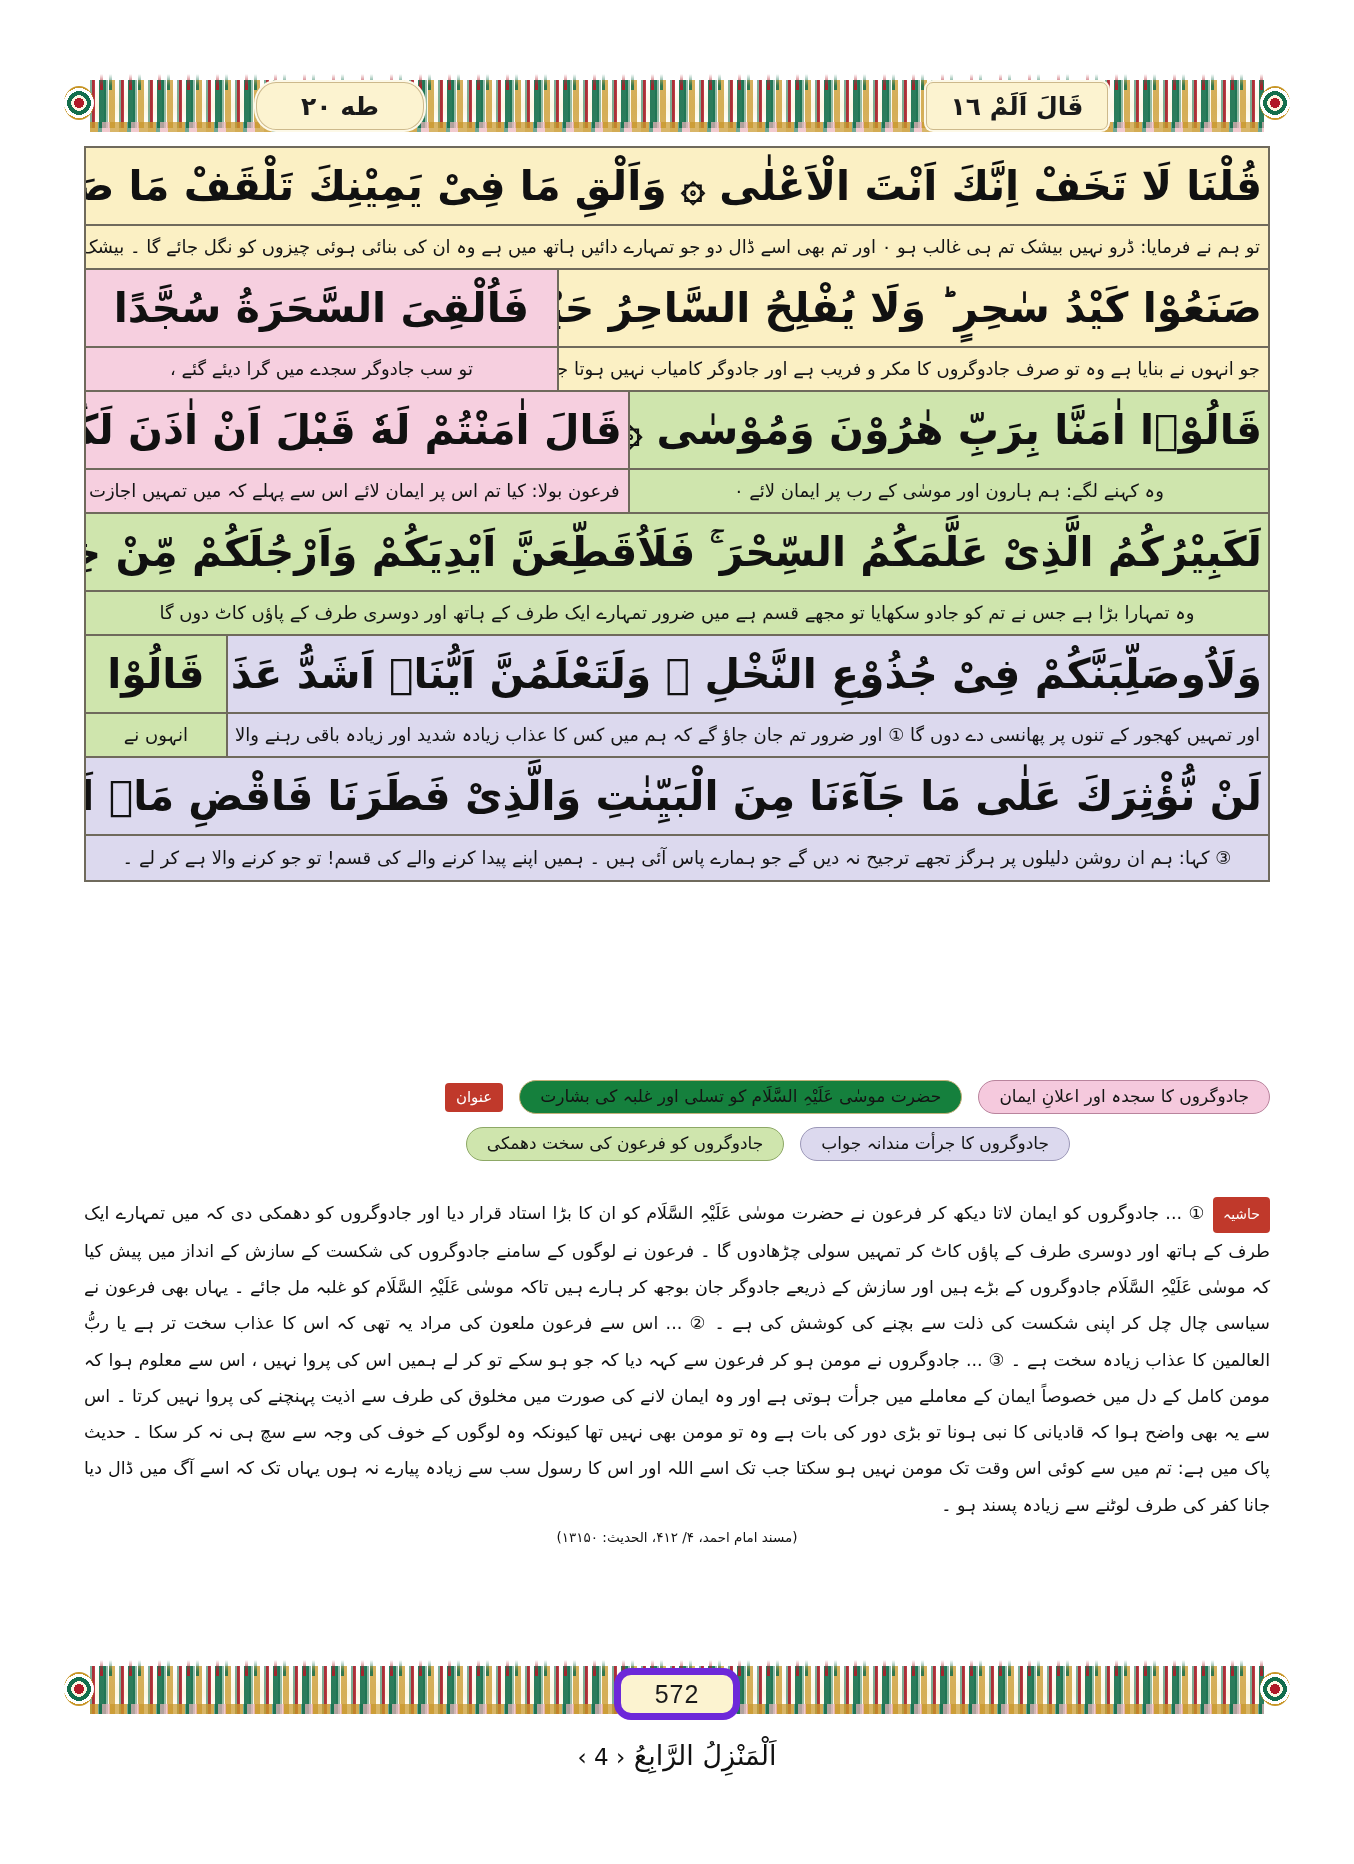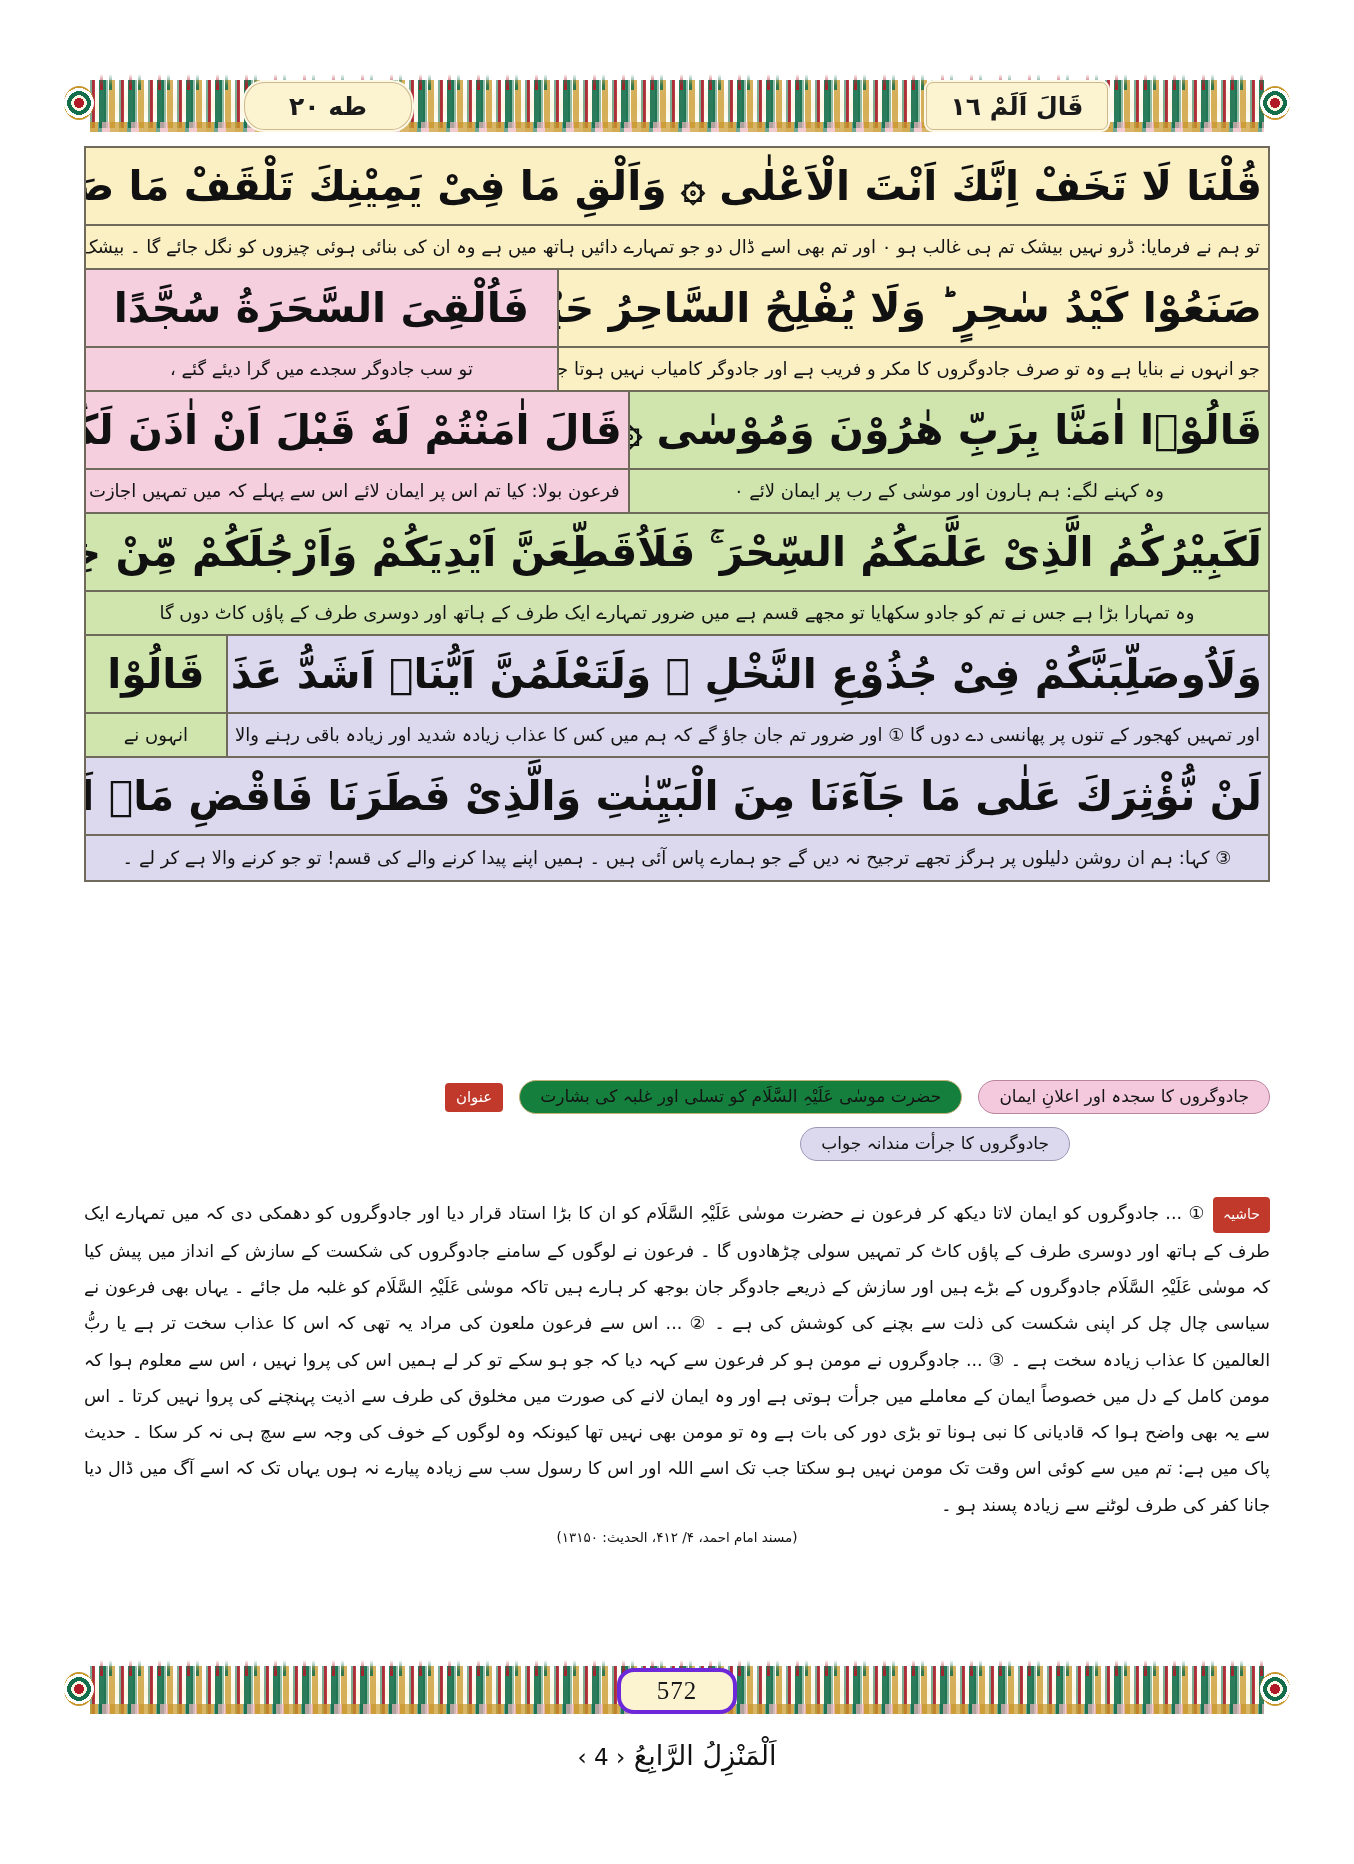--- a/index.html
+++ b/index.html
@@ -61,21 +61,21 @@
   .orn-endcap.left{left:0;}
   .orn-endcap.right{right:0;}
 
   .cartouche{
     position:absolute;top:10px;height:46px;
     background:#fcf3d0;border:1px solid #cdb98c;border-radius:20px/22px;
     box-shadow:0 0 0 2px #fdf9e8;
     display:flex;align-items:center;justify-content:center;
     color:#1a1a1a;
   }
-  #cartouche-surah{left:180px;width:166px;}
+  #cartouche-surah{left:192px;width:166px;}
   #cartouche-part{right:182px;width:180px;border-radius:7px;}
   .cartouche span{
     font-size:25px;font-weight:bold;letter-spacing:1px;
     font-family:"DejaVu Sans","Liberation Sans",sans-serif;
     white-space:nowrap;
   }
 
   
   #quran-frame{
     position:absolute;left:84px;top:146px;width:1186px;
@@ -152,23 +152,23 @@
     display:block;text-align:center;font-size:13.5px;margin-top:6px;
     font-family:"DejaVu Sans","Liberation Sans",sans-serif;color:#111;
   }
 
   
   #ornament-footer{
     position:absolute;left:64px;top:1658px;width:1226px;height:58px;
   }
   #page-number{
     position:absolute;left:50%;transform:translateX(-50%);top:1668px;
-    width:112px;height:38px;background:#fcf3d0;border:4px solid #6d28d9;
+    width:112px;height:38px;background:#fcf3d0;border:7px solid #6d28d9;
     border-radius:17px;display:flex;align-items:center;justify-content:center;
-    font-family:Liberation Serif, serif;
+    font-family:Liberation Sans, sans-serif;
     font-size:25px;color:#1a1a1a;letter-spacing:1px;
   }
   #manzil{
     position:absolute;left:0;right:0;top:1740px;text-align:center;
     font-family:"DejaVu Sans","Liberation Sans",sans-serif;
     font-size:27px;color:#111111;direction:rtl;
   }
   #manzil .num{font-size:23px;}
 </style>
 </head>
@@ -271,20 +271,21 @@
   </div>
 
 <div id="topics">
   <div class="topic-line" id="topic-line-1">
       <div class="pill pink">جادوگروں کا سجدہ اور اعلانِ ایمان</div>
       <div class="pill cream">حضرت موسٰی عَلَیْہِ السَّلَام کو تسلی اور غلبہ کی بشارت</div>
       <div class="tag-unwan">عنوان</div>
     </div>
   <div class="topic-line second" id="topic-line-2">
       <div class="pill lilac">جادوگروں کا جرأت مندانہ جواب</div>
+      <div class="pill green">جادوگروں کو فرعون کی سخت دھمکی</div>
     </div>
 </div>
 
 <div id="footnote">
   <div id="footnote-body">
     <span class="tag-hashia">حاشیہ</span><span id="footnote-text">① ... جادوگروں کو ایمان لاتا دیکھ کر فرعون نے حضرت موسٰی عَلَیْہِ السَّلَام کو ان کا بڑا استاد قرار دیا اور جادوگروں کو دھمکی دی کہ میں تمہارے ایک طرف کے ہاتھ اور دوسری طرف کے پاؤں کاٹ کر تمہیں سولی چڑھادوں گا ۔ فرعون نے لوگوں کے سامنے جادوگروں کی شکست کے سازش کے انداز میں پیش کیا کہ موسٰی عَلَیْہِ السَّلَام جادوگروں کے بڑے ہیں اور سازش کے ذریعے جادوگر جان بوجھ کر ہارے ہیں تاکہ موسٰی عَلَیْہِ السَّلَام کو غلبہ مل جائے ۔ یہاں بھی فرعون نے سیاسی چال چل کر اپنی شکست کی ذلت سے بچنے کی کوشش کی ہے ۔ ② ... اس سے فرعون ملعون کی مراد یہ تھی کہ اس کا عذاب سخت تر ہے یا ربُّ العالمین کا عذاب زیادہ سخت ہے ۔ ③ ... جادوگروں نے مومن ہو کر فرعون سے کہہ دیا کہ جو ہو سکے تو کر لے ہمیں اس کی پروا نہیں ، اس سے معلوم ہوا کہ مومن کامل کے دل میں خصوصاً ایمان کے معاملے میں جرأت ہوتی ہے اور وہ ایمان لانے کی صورت میں مخلوق کی طرف سے اذیت پہنچنے کی پروا نہیں کرتا ۔ اس سے یہ بھی واضح ہوا کہ قادیانی کا نبی ہونا تو بڑی دور کی بات ہے وہ تو مومن بھی نہیں تھا کیونکہ وہ لوگوں کے خوف کی وجہ سے سچ ہی نہ کر سکا ۔ حدیث پاک میں ہے: تم میں سے کوئی اس وقت تک مومن نہیں ہو سکتا جب تک اسے اللہ اور اس کا رسول سب سے زیادہ پیارے نہ ہوں یہاں تک کہ اسے آگ میں ڈال دیا جانا کفر کی طرف لوٹنے سے زیادہ پسند ہو ۔</span>
   </div>
   <span id="footnote-ref">(مسند امام احمد، ۴/ ۴۱۲، الحدیث: ۱۳۱۵۰)</span>
 </div>
 

